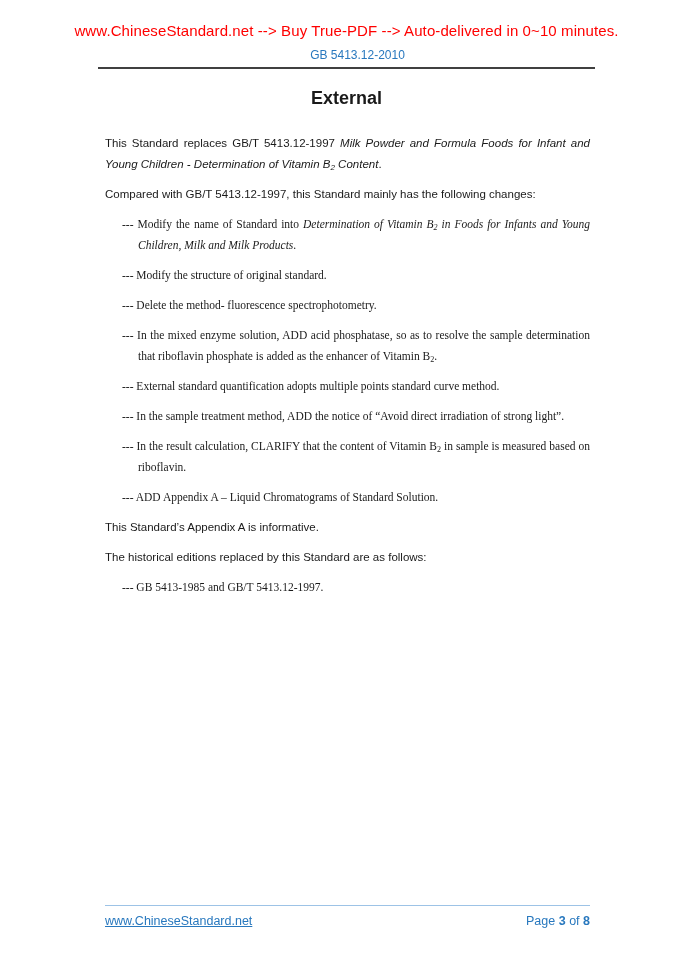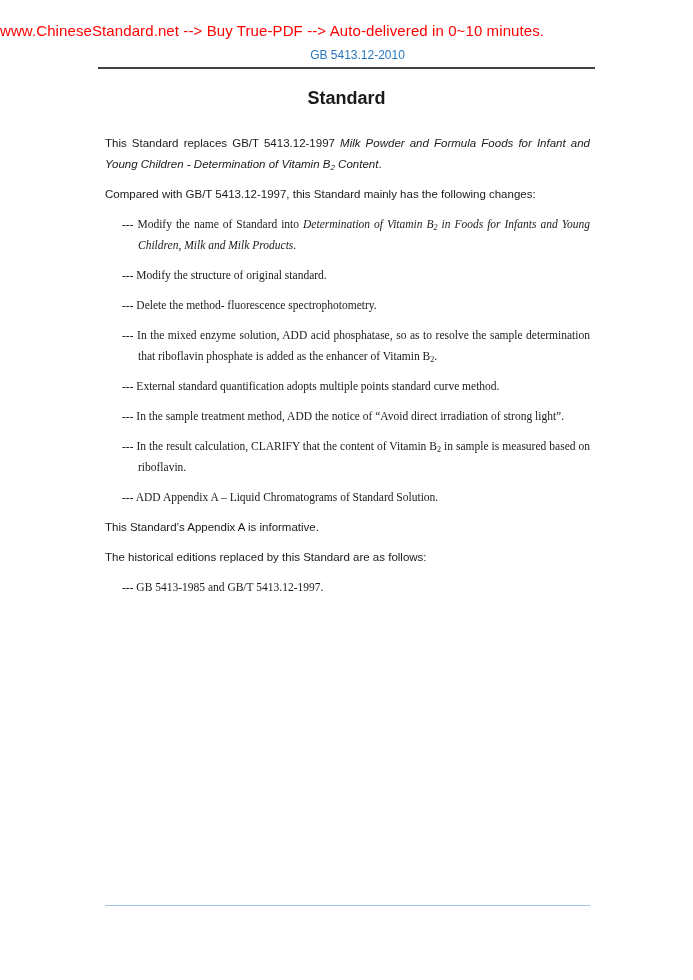--- a/index.html
+++ b/index.html
@@ -12,20 +12,21 @@
     height: 980px;
     background: #ffffff;
     overflow: hidden;
   }
 
   .banner {
     position: absolute;
     top: 22px;
     left: 0;
     width: 100%;
+    text-align: center;
     font-size: 15px;
     color: var(--banner-red, #FF0000);
     letter-spacing: 0.1px;
   }
 
   .std-code {
     position: absolute;
     top: 48px;
     left: 0;
     width: 100%;
@@ -108,34 +109,43 @@
 <body>
 
 <div class="page">
 
   <div class="banner">www.ChineseStandard.net --&gt; Buy True-PDF --&gt; Auto-delivered in 0~10 minutes.</div>
 
   <div class="std-code">GB 5413.12-2010</div>
 
   <div class="header-rule"></div>
 
-  <h1 class="title">Standard</h1>
+  <h1 class="title">External</h1>
 
   <div class="doc-body" id="doc-body">
       <p class="para"><span>This Standard replaces GB/T 5413.12-1997 </span><span style="font-style: italic;">Milk Powder and Formula Foods for Infant and Young Children - Determination of Vitamin B</span><sub style="font-style: italic;">2</sub><span style="font-style: italic;"> Content</span><span>.</span></p>
       <p class="para"><span>Compared with GB/T 5413.12-1997, this Standard mainly has the following changes:</span></p>
       <p class="bullet"><span>--- Modify the name of Standard into </span><span style="font-style: italic;">Determination of Vitamin B</span><sub style="font-style: italic;">2</sub><span style="font-style: italic;"> in Foods for Infants and Young Children, Milk and Milk Products</span><span>.</span></p>
       <p class="bullet"><span>--- Modify the structure of original standard.</span></p>
       <p class="bullet"><span>--- Delete the method- fluorescence spectrophotometry.</span></p>
       <p class="bullet"><span>--- In the mixed enzyme solution, ADD acid phosphatase, so as to resolve the sample determination that riboflavin phosphate is added as the enhancer of Vitamin B</span><sub>2</sub><span>.</span></p>
       <p class="bullet"><span>--- External standard quantification adopts multiple points standard curve method.</span></p>
       <p class="bullet"><span>--- In the sample treatment method, ADD the notice of “Avoid direct irradiation of strong light”.</span></p>
       <p class="bullet"><span>--- In the result calculation, CLARIFY that the content of Vitamin B</span><sub>2</sub><span> in sample is measured based on riboflavin.</span></p>
       <p class="bullet"><span>--- ADD Appendix A – Liquid Chromatograms of Standard Solution.</span></p>
       <p class="para"><span>This Standard’s Appendix A is informative.</span></p>
       <p class="para"><span>The historical editions replaced by this Standard are as follows:</span></p>
       <p class="bullet"><span>--- GB 5413-1985 and GB/T 5413.12-1997.</span></p>
     </div>
 
   <div class="footer-rule"></div>
 
+  <div class="footer-row">
+    <a class="footer-link" href="#">www.ChineseStandard.net</a>
+    <div class="page-num">
+      <span>Page</span>
+      <b>3</b>
+      <span>of</span>
+      <b>8</b>
+    </div>
+  </div>
 
 </div>
 
 </body></html>

